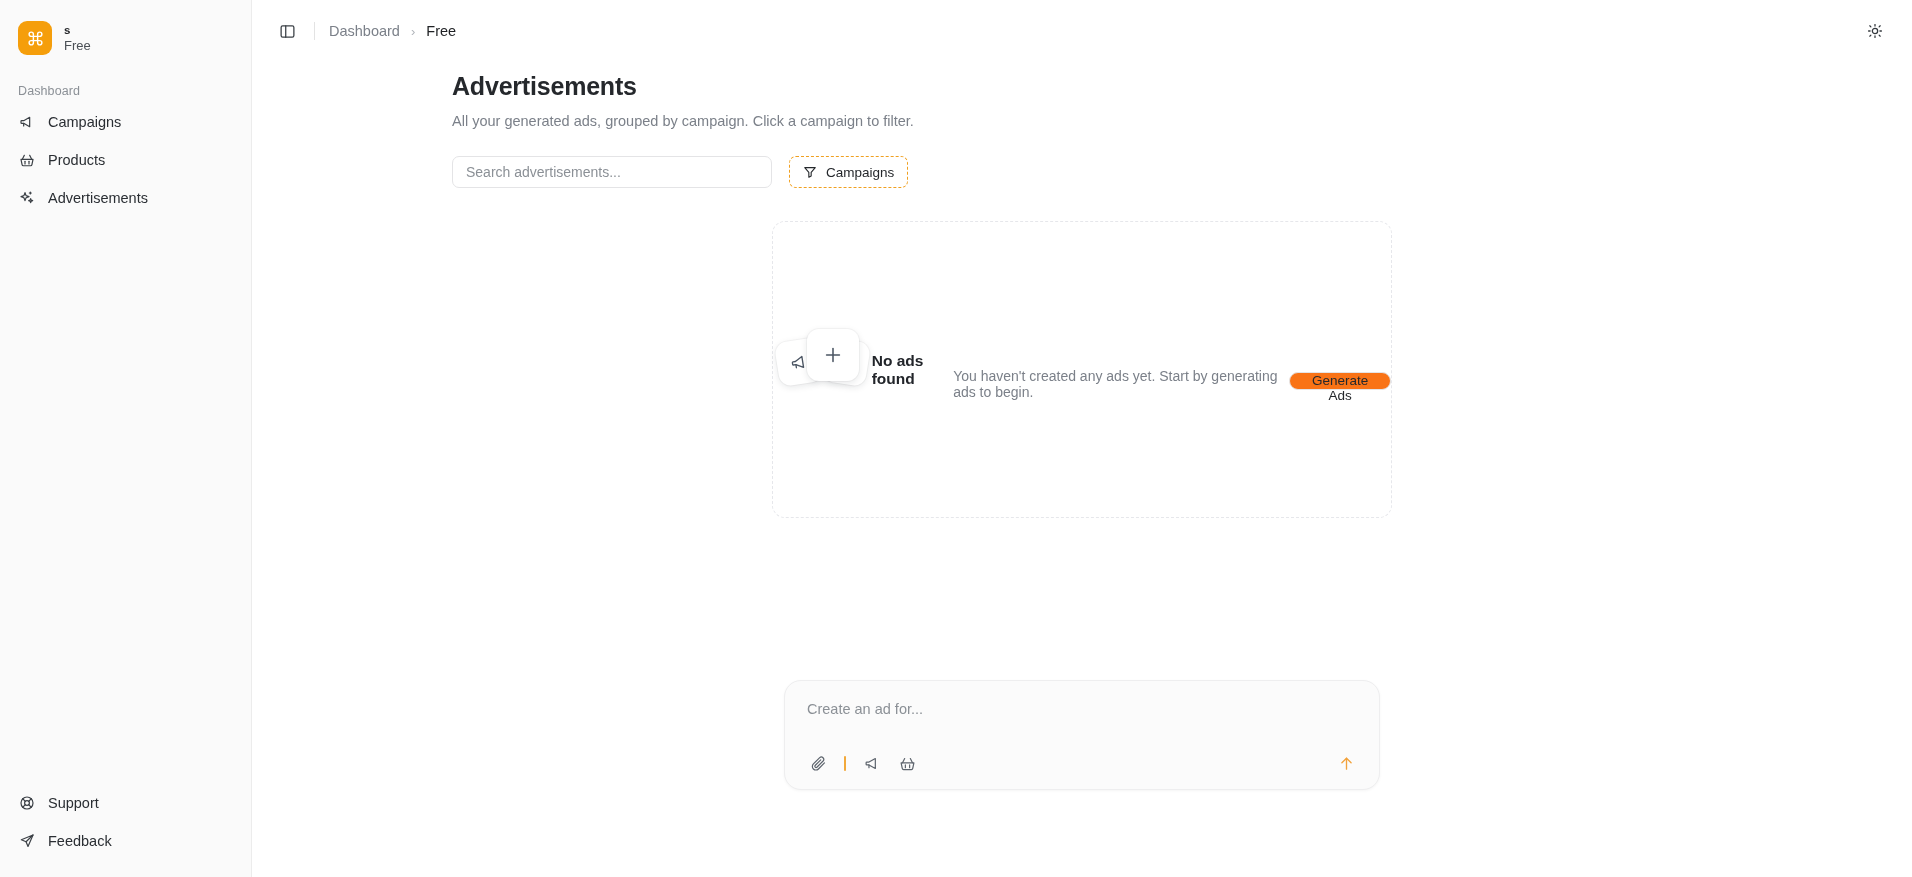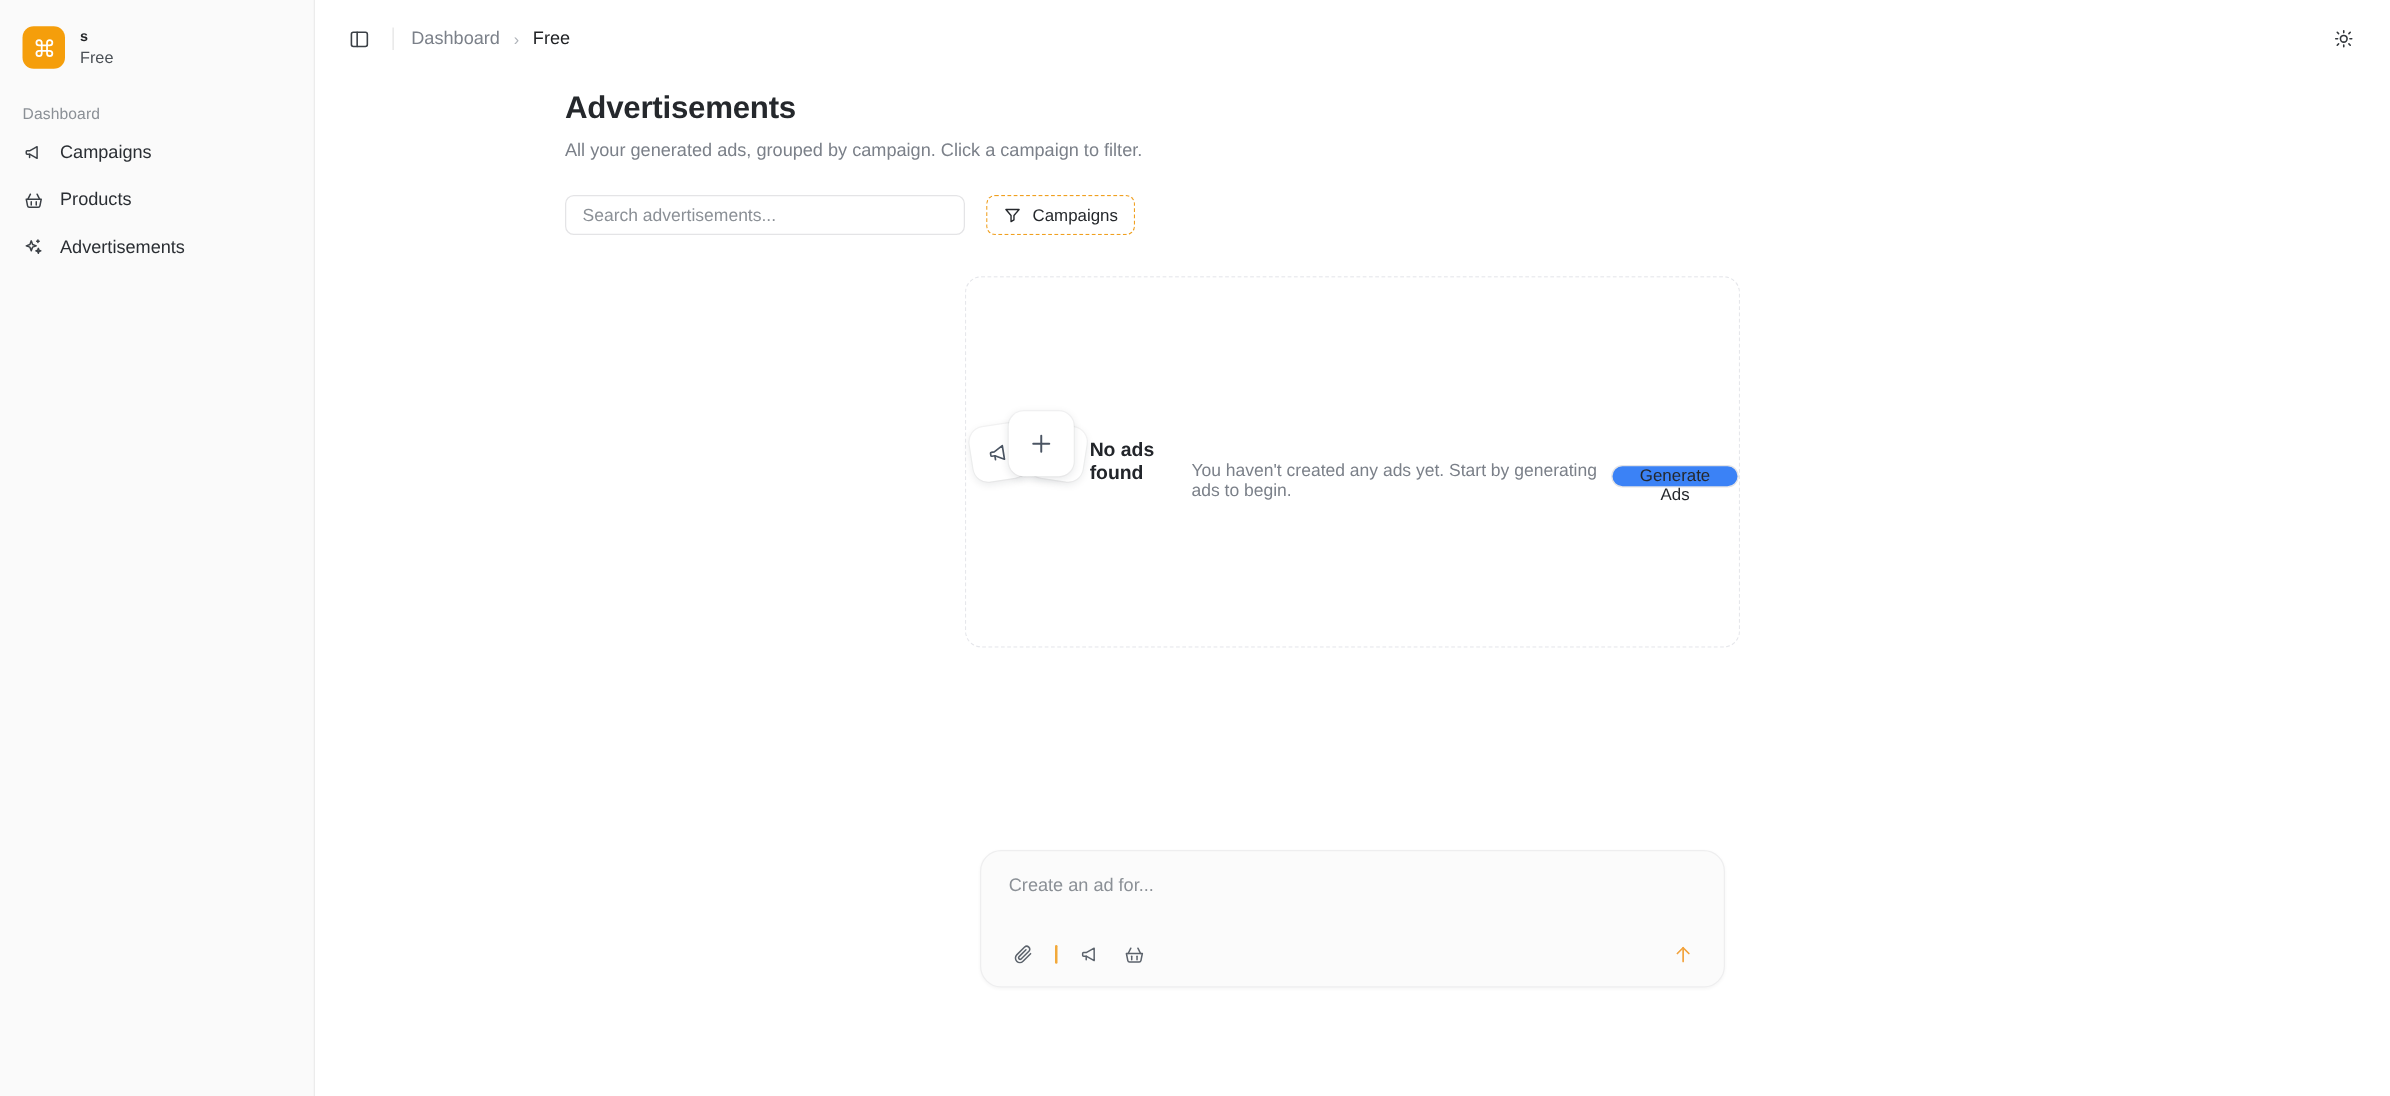--- a/index.html
+++ b/index.html
@@ -136,21 +136,21 @@
   }
   .ic-left  { width: 44px; height: 44px; left: 4px;  top: 15px; transform: rotate(-9deg); }
   .ic-right { width: 44px; height: 44px; right: 4px; top: 15px; transform: rotate(9deg); }
   .ic-mid   { width: 52px; height: 52px; left: 34px; top: 4px; z-index: 2; }
   .empty-title { font-size: 15.5px; font-weight: 700; color: #22252a; }
   .empty-desc { font-size: 14px; color: #7b8089; margin-top: 28px; }
   .empty-btn {
     margin-top: 22px;
     height: 18px; padding: 0 16px;
     border: 1px solid #e4e4e6; border-radius: 15px;
-    background: #3b82f6; font-size: 13.5px; color: #25282c;
+    background: #f97316; font-size: 13.5px; color: #25282c;
     cursor: pointer; font-family: inherit; font-weight: 500;
   }
 
   
   .composer-wrap { position: absolute; left: 0; right: 0; top: 618px; display: flex; justify-content: center; }
   .composer {
     width: 596px; height: 110px;
     background: #fbfbfb;
     border: 1px solid #eeeeef;
     border-radius: 17px;
@@ -231,20 +231,44 @@
               <path d="M15.5 4.5h3"></path>
           </svg>
         </span>
         <span>Advertisements</span>
       </div>
 
     </nav>
 
     <div class="sidebar-spacer"></div>
 
+    <div class="nav-bottom">
+      <div class="nav-item">
+        <span class="nav-ico">
+          <svg width="16" height="16" viewBox="0 0 24 24" fill="none" stroke="currentColor" stroke-width="1.8" stroke-linecap="round" stroke-linejoin="round">
+            <circle cx="12" cy="12" r="9"></circle>
+              <circle cx="12" cy="12" r="3.6"></circle>
+            <path d="M5.6 5.6l3.9 3.9"></path>
+              <path d="M14.5 14.5l3.9 3.9"></path>
+            <path d="M18.4 5.6l-3.9 3.9"></path>
+              <path d="M9.5 14.5l-3.9 3.9"></path>
+          </svg>
+        </span>
+        <span>Support</span>
+      </div>
+      <div class="nav-item">
+        <span class="nav-ico">
+          <svg width="16" height="16" viewBox="0 0 24 24" fill="none" stroke="currentColor" stroke-width="1.8" stroke-linecap="round" stroke-linejoin="round">
+            <path d="M21 3L3.5 10.2l7.1 2.9 2.9 7.1z"></path>
+            <path d="M21 3l-10.4 10.1"></path>
+          </svg>
+        </span>
+        <span>Feedback</span>
+      </div>
+    </div>
 
   </aside>
 
   <main id="main">
 
     <div class="topbar">
       <div class="panel-toggle">
         <svg width="17" height="17" viewBox="0 0 24 24" fill="none" stroke="currentColor" stroke-width="1.8" stroke-linecap="round" stroke-linejoin="round">
           <rect x="3" y="4" width="18" height="16" rx="2.2"></rect>
             <path d="M9.5 4v16"></path>

